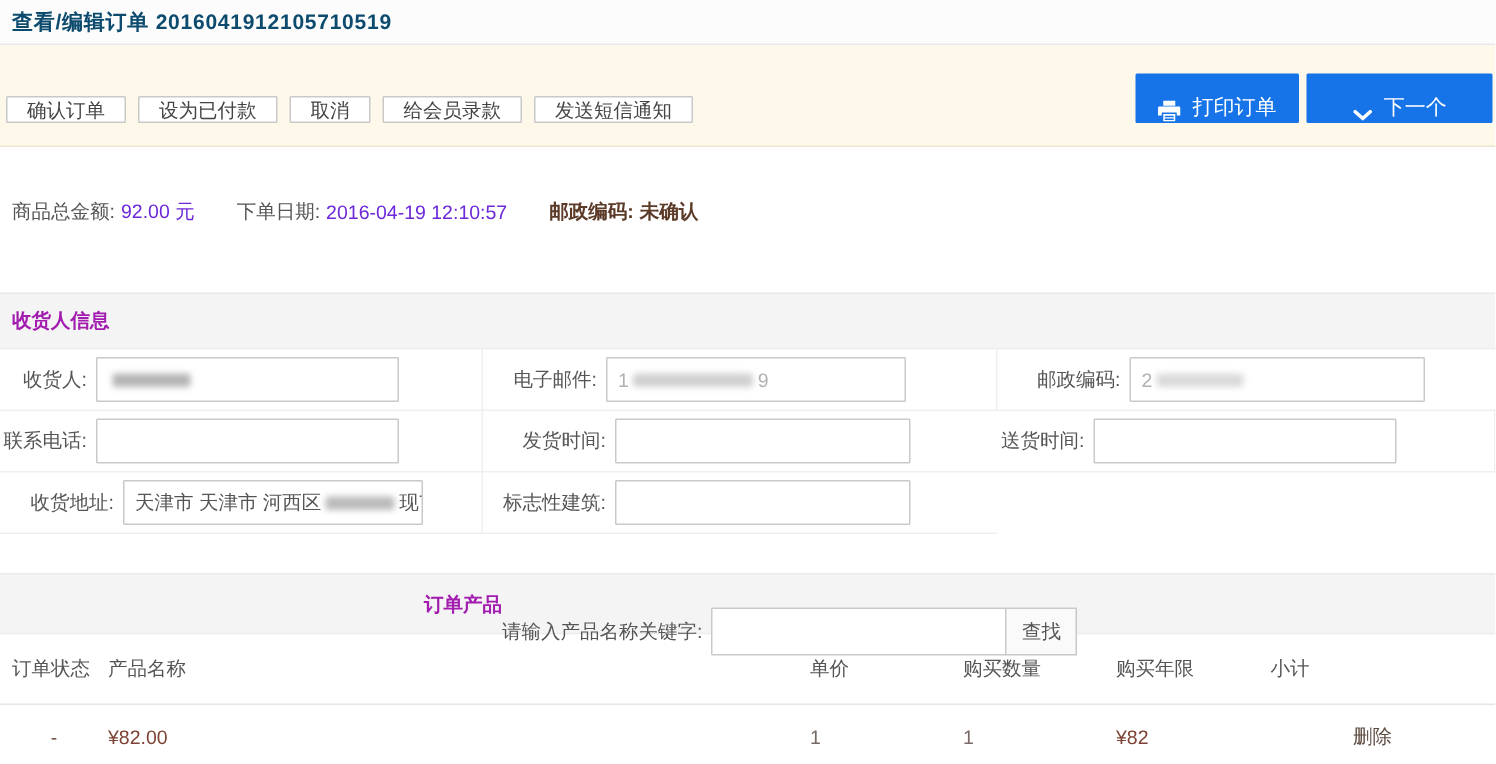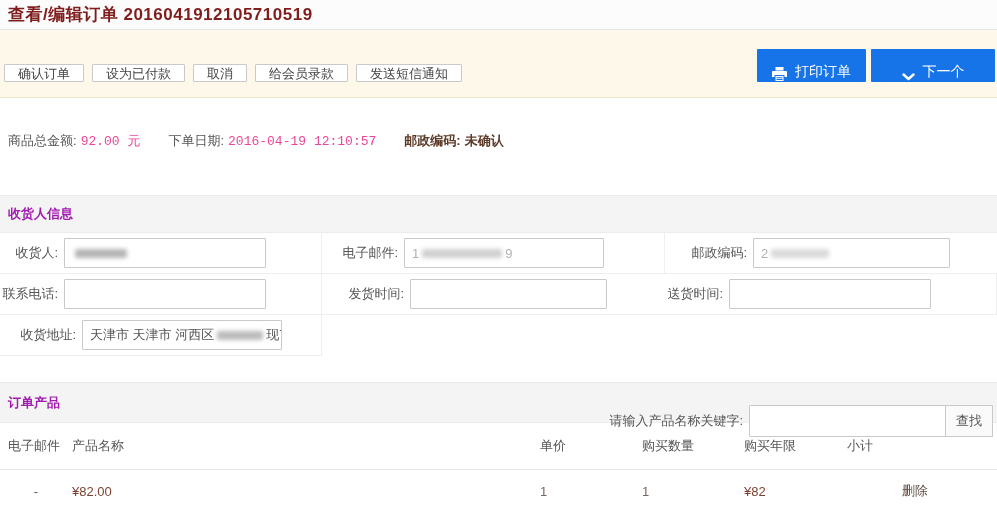--- a/index.html
+++ b/index.html
@@ -6,21 +6,21 @@
   body{
     width:997px;height:509px;overflow:hidden;
     font-family:"Liberation Sans","DejaVu Sans",sans-serif;
     font-size:13px;color:#555;
   }
   
   .titlebar{
     height:30px;background:#fcfcfc;border-bottom:1px solid #e7e7e7;
     display:flex;align-items:center;padding-left:8px;box-sizing:border-box;
   }
-  .titlebar .page-title{font-size:17px;font-weight:bold;color:#7f1d1d;letter-spacing:.5px;}
+  .titlebar .page-title{font-size:14px;font-weight:bold;color:#0c4a6e;letter-spacing:.5px;}
   
   .toolbar-band{
     height:68px;background:#fdf8e9;border-bottom:1px solid #ece4cb;
     display:flex;align-items:flex-end;justify-content:space-between;
     padding:0 2px 15px 4px;box-sizing:border-box;
   }
   .btn-group-left{display:flex;gap:8px;}
   .btn-plain{
     height:18px;padding:0 13px;background:#fff;border:1px solid #c9c9c9;
     font-family:inherit;font-size:13px;color:#444;cursor:pointer;border-radius:1px;
@@ -32,21 +32,21 @@
     gap:8px;border-radius:1px;margin-top:32px;
   }
   .btn-print{width:109px;}
   .btn-next{width:124px;}
   .btn-blue svg{display:block;}
   
   .summary-section{height:97px;box-sizing:border-box;padding:34px 0 0 8px;background:#fff;}
   .summary-row{display:flex;align-items:center;}
   .summary-row .grp{margin-right:28px;display:flex;align-items:center;}
   .sum-label{color:#555;}
-  .sum-value{color:#ec4899;margin-left:4px;font-family:Liberation Mono, monospace;}
+  .sum-value{color:#6d28d9;margin-left:4px;}
   .status-label,.status-value{font-weight:bold;color:#5c3a28;}
   .status-value{margin-left:4px;}
   
   .section-band{
     height:38px;background:#f4f4f4;border-top:1px solid #eaeaea;border-bottom:1px solid #ececec;
     display:flex;align-items:center;box-sizing:border-box;padding:0 4px 0 8px;
   }
   .section-title{font-weight:bold;color:#a21caf;}
   
   .form-grid{display:grid;grid-template-columns:322px 343px 332px;background:#fff;}
@@ -66,21 +66,21 @@
   .c2 .f-input,.c2 .fake-input{width:200px;}
   .c3 .f-input,.c3 .fake-input{width:197px;}
   .fake-input{display:flex;align-items:center;overflow:hidden;white-space:nowrap;}
   .redact{
     display:inline-block;height:9px;border-radius:2px;background:#c6c6c6;
     filter:blur(2px);margin:0 3px;flex:none;
   }
   .val-light{color:#b2b2b2;}
   .val-dark{color:#555;}
   
-  .products-band{margin-top:26px;justify-content:space-between;height:41px;}
+  .products-band{margin-top:26px;justify-content:center;height:41px;}
   .search-area{display:flex;align-items:center;margin-top:36px;}
   .search-label{color:#555;margin-right:6px;}
   .search-input{
     width:197px;height:32px;border:1px solid #c9c9c9;box-sizing:border-box;background:#fff;
     font-family:inherit;font-size:13px;padding:0 7px;border-radius:1px;
   }
   .search-btn{
     height:32px;padding:0 10px;margin-left:-1px;background:#fafafa;border:1px solid #c9c9c9;
     font-family:inherit;font-size:13px;color:#555;cursor:pointer;box-sizing:border-box;
   }
@@ -199,33 +199,37 @@
     <input class="f-input" type="text" style="">
   </div>
   <div class="form-cell c2">
     <span class="f-label">收货地址:</span>
     <div class="fake-input">
       <span class="val-dark">天津市 天津市 河西区</span>
       <span class="redact" style="width:46px;background:#bbbbbb;"></span>
       <span class="val-dark">现7</span>
     </div>
   </div>
+  <div class="form-cell c3">
+    <span class="f-label">标志性建筑:</span>
+    <input class="f-input" type="text" style="">
+  </div>
 </div>
 
 <div class="section-band products-band">
   <span class="section-title">订单产品</span>
   <span class="search-area">
     <span class="search-label">请输入产品名称关键字:</span>
     <input class="search-input" type="text" style="">
     <button class="search-btn">查找</button>
   </span>
 </div>
 
 <div class="ptable-header">
-  <span class="hc1">电子邮件</span>
+  <span class="hc1">订单状态</span>
   <span>产品名称</span>
   <span>单价</span>
   <span>购买数量</span>
   <span>购买年限</span>
   <span>小计</span>
   <span></span>
 </div>
 
 <div class="ptable-row">
   <span class="cell-sku">-</span>

